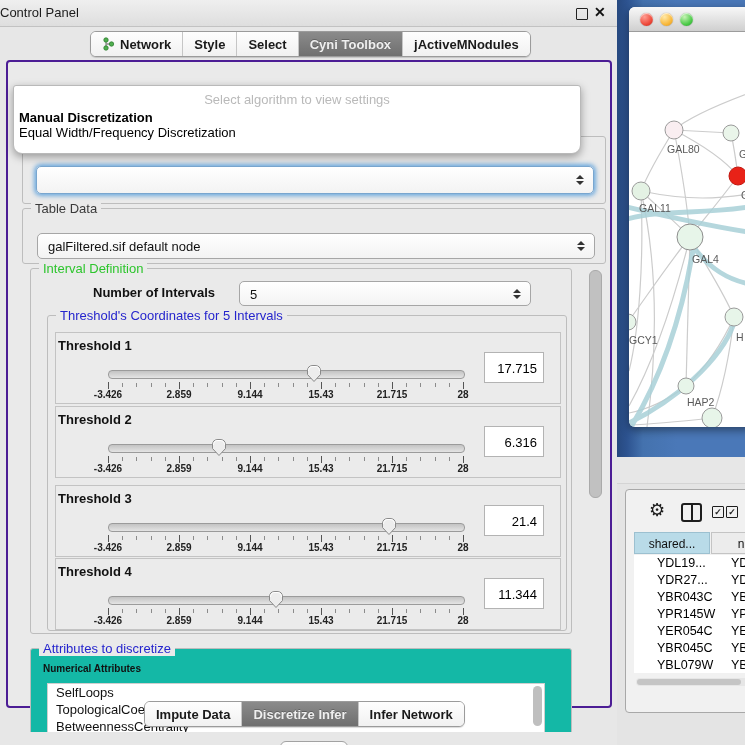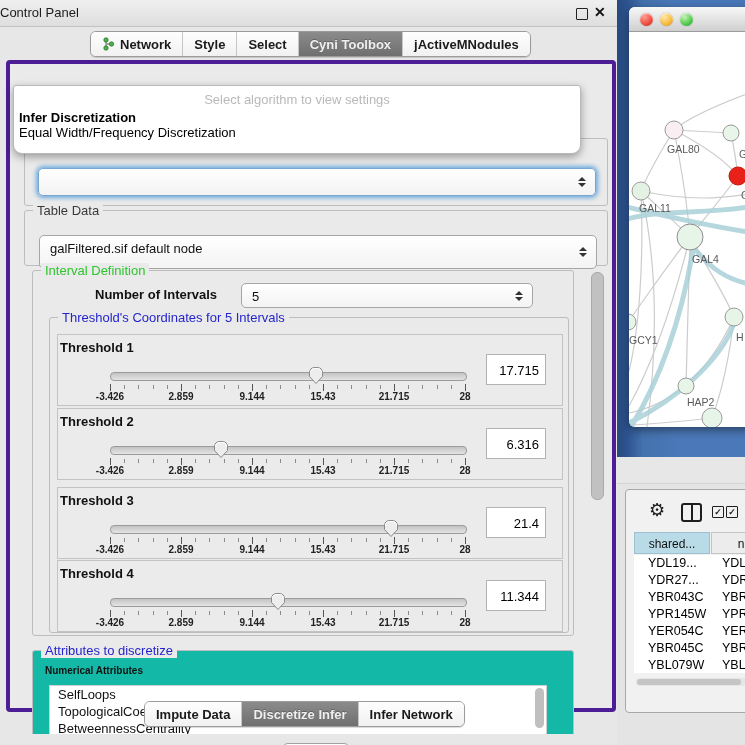--- a/index.html
+++ b/index.html
@@ -14,21 +14,21 @@
   #close-btn{left:594px;top:4px;font-size:14px;font-weight:bold;color:#111}
   
   .tabstrip{display:flex;height:24px;border:1px solid #9b9b9b;border-radius:6px;overflow:hidden;background:#fff;box-shadow:0 1px 1px rgba(0,0,0,.15)}
   #top-tabs{left:90px;top:31px}
   #bottom-tabs{left:144px;top:701px}
   .seg{display:flex;align-items:center;gap:5px;padding:0 11px;font-size:13px;font-weight:bold;color:#1a1a1a;background:linear-gradient(#fefefe,#f1f1f1);border-right:1px solid #c6c6c6;cursor:default;white-space:nowrap}
   .seg:last-child{border-right:none}
   .seg.sel{background:linear-gradient(#8b8b8b,#6f6f6f);color:#efefef;text-shadow:0 -1px 0 rgba(0,0,0,.25)}
   .tabicon svg{display:block}
   
-  #inner-panel{left:6px;top:60px;width:602px;height:644px;background:#eaeaea;border:4px solid #4c1d95;border-radius:4px}
+  #inner-panel{left:6px;top:60px;width:602px;height:644px;background:#eaeaea;border:2px solid #4c1d95;border-radius:4px}
   .group{position:absolute;border:1px solid #bdbdbd;border-radius:3px}
   .gtitle{position:absolute;top:-8px;left:8px;padding:0 4px;background:#eaeaea;font-size:13px;white-space:nowrap}
   .gtitle.green{color:#2dc52d}
   .gtitle.blue{color:#2525cd}
   .gtitle.plain{color:#3a3a3a}
   
   .combo{position:absolute;background:linear-gradient(#ffffff,#f3f3f3);border:1px solid #a6a6a6;border-radius:5px;font-size:13px;color:#111;box-sizing:border-box}
   .combo .val{position:absolute;left:10px;top:0;line-height:24px;white-space:nowrap}
   .spin{position:absolute;right:9px;top:50%;transform:translateY(-50%);display:flex;flex-direction:column;gap:2px}
   .spin i{display:block;width:0;height:0;border-left:4px solid transparent;border-right:4px solid transparent}
@@ -37,21 +37,21 @@
   #algo-combo{left:28px;top:104px;width:558px;height:28px;border:1px solid #79a6cf;box-shadow:0 0 4px 2px rgba(90,160,220,.85);z-index:4}
   
   #algo-popup{left:13px;top:85px;width:566px;height:67px;background:#fff;border:1px solid #b9b9b9;border-radius:3px 3px 9px 9px;box-shadow:0 3px 9px rgba(0,0,0,.35);z-index:20}
   #algo-hint{position:absolute;left:0;top:6px;width:100%;text-align:center;font-size:13px;color:#b9b9b9}
   #algo-list{position:absolute;left:3px;top:24px;right:3px}
   .algo-opt{font-size:13px;color:#000;line-height:15px;padding:0 2px;white-space:nowrap}
   .algo-opt.first{font-weight:bold}
   
   #disc-group{left:14px;top:74px;width:582px;height:66px}
   #tdata-group{left:14px;top:146px;width:582px;height:54px}
-  #tdata-combo{left:28px;top:170px;width:558px;height:34px}
+  #tdata-combo{left:28px;top:170px;width:558px;height:26px}
   #viewport{left:14px;top:198px;width:584px;height:472px;overflow:hidden}
   #vscroll-thumb{left:581px;top:208px;width:11px;height:226px;background:#c1c1c1;border:1px solid #aaaaaa;border-radius:6px}
   #interval-group{left:8px;top:8px;width:540px;height:364px;background:#eaeaea}
   #count-label{left:62px;top:16px;font-size:13px;font-weight:bold;color:#111}
   #count-combo{left:208px;top:12px;width:292px;height:25px}
   #thresholds-group{left:16px;top:46px;width:518px;height:314px}
   .th-box{position:absolute;left:7px;width:504px;height:70px;background:#ebebeb;border:1px solid #c3c3c3}
   .th-title{position:absolute;left:2px;top:5px;font-size:13px;font-weight:bold;color:#111}
   .track{position:absolute;left:52px;top:37px;width:355px;height:7px;border:1px solid #9b9b9b;border-radius:4px;background:linear-gradient(#c3c3c3,#e4e4e4)}
   .thumb{position:absolute;top:-7px;width:16px;height:19px}
@@ -86,21 +86,21 @@
   #split-icon i{position:absolute;left:50%;top:0;width:2px;height:100%;background:#1d1d1d;transform:translateX(-50%)}
   .cbx{position:absolute;top:16px;width:10px;height:10px;border:1.5px solid #1d1d1d;border-radius:1px;font-size:9px;line-height:10px;text-align:center;color:#1d1d1d;font-weight:bold}
   #cbx1{left:86px}#cbx2{left:100px}
   #tp-table{position:absolute;left:8px;top:42px;right:-1px;height:160px;overflow:hidden}
   .hcell{position:absolute;top:0;height:22px;font-size:12px;line-height:22px;text-align:center;box-sizing:border-box;white-space:nowrap;overflow:hidden}
   #hcell0{left:0;width:76px;background:#b9dbe8;border:1px solid #9cc0d0;color:#111}
   #hcell1{left:77px;width:60px;background:#ececec;border:1px solid #c4c4c4;color:#111}
   #tp-rows{position:absolute;left:0;top:23px;right:0;height:118px;background:#fff;overflow:hidden}
   .tprow{height:17px;line-height:17px;font-size:12.5px;color:#000;white-space:nowrap}
   .tprow span{display:inline-block;overflow:hidden}
-  .tprow .c0{width:70px;padding-left:14px}
+  .tprow .c0{width:70px;padding-left:23px}
   .tprow .c1{padding-left:4px}
   #hscroll{position:absolute;left:2px;top:146px;width:112px;height:8px;background:#e6e6e6;border-radius:4px}
   #hscroll i{position:absolute;left:1px;top:1px;width:104px;height:6px;background:#c5c5c5;border-radius:3px}
 </style>
 </head>
 <body>
 
 <div id="root">
 
   <div id="control-panel" class="abs">
@@ -390,21 +390,21 @@
           <span class="seglabel">Discretize Infer</span>
         </div>
         <div class="seg">
           <span class="seglabel">Infer Network</span>
         </div>
       </div>
 
     <div id="algo-popup" class="abs">
       <div id="algo-hint">Select algorithm to view settings</div>
       <div id="algo-list">
-          <div class="algo-opt first">Infer Discretization</div>
+          <div class="algo-opt first">Manual Discretization</div>
           <div class="algo-opt">Equal Width/Frequency Discretization</div>
         </div>
     </div>
   </div>
 
   <div id="right-blue" class="abs"></div>
 
   <div id="net-window" class="abs">
     <div id="net-titlebar">
       <span id="light-red" class="light"></span>

